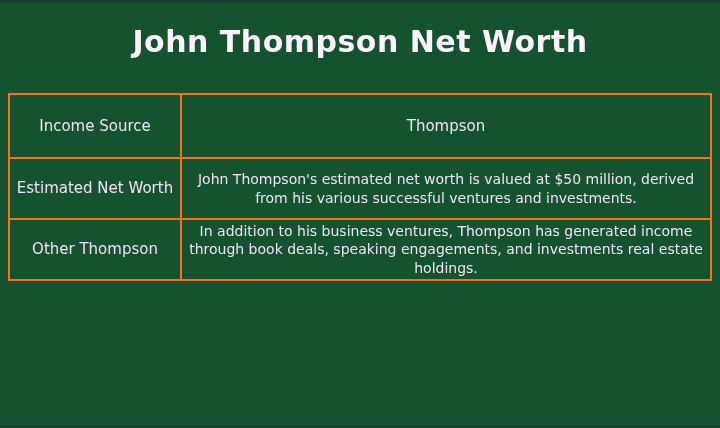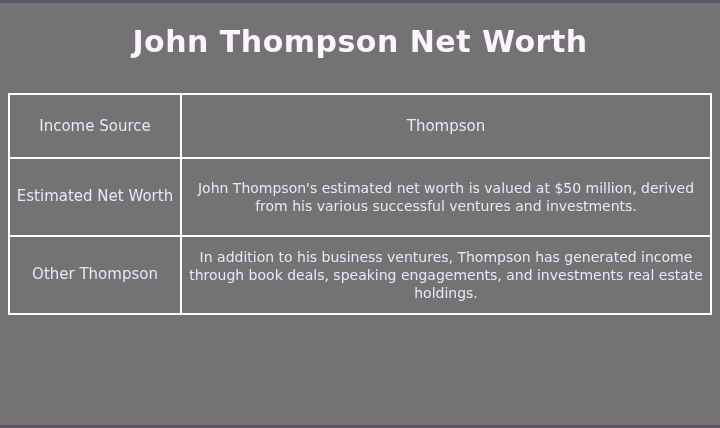--- a/index.html
+++ b/index.html
@@ -7,21 +7,21 @@
     width: 720px;
     height: 428px;
     overflow: hidden;
     background: #7a2be2;
     font-family: "DejaVu Sans", "Liberation Sans", sans-serif;
   }
   .page {
     position: relative;
     width: 720px;
     height: 428px;
-    background: #737373;
+    background: #14532d;
   }
   .edge-shade-top, .edge-shade-bottom {
     position: absolute;
     left: 0; right: 0;
     height: 3px;
     background: rgba(30, 0, 70, 0.25);
   }
   .edge-shade-top { top: 0; }
   .edge-shade-bottom { bottom: 0; }
   .page-title {
@@ -41,33 +41,33 @@
     left: 8px;
     width: 704px;
   }
   table.networth-table {
     width: 100%;
     border-collapse: collapse;
     table-layout: fixed;
   }
   .networth-table th,
   .networth-table td {
-    border: 2px solid #ffffff;
+    border: 2px solid #f97316;
     color: #f0e3fc;
     text-align: center;
     vertical-align: middle;
     font-weight: normal;
   }
   .col-source { width: 172px; }
   .networth-table th {
     height: 64px;
     font-size: 15px;
   }
   .networth-table td {
-    height: 78px;
+    height: 61px;
     font-size: 14px;
     line-height: 1.3;
   }
   td.cell-source {
     font-size: 15px;
     padding: 0 4px;
   }
   td.cell-details {
     padding: 0 4px;
   }

